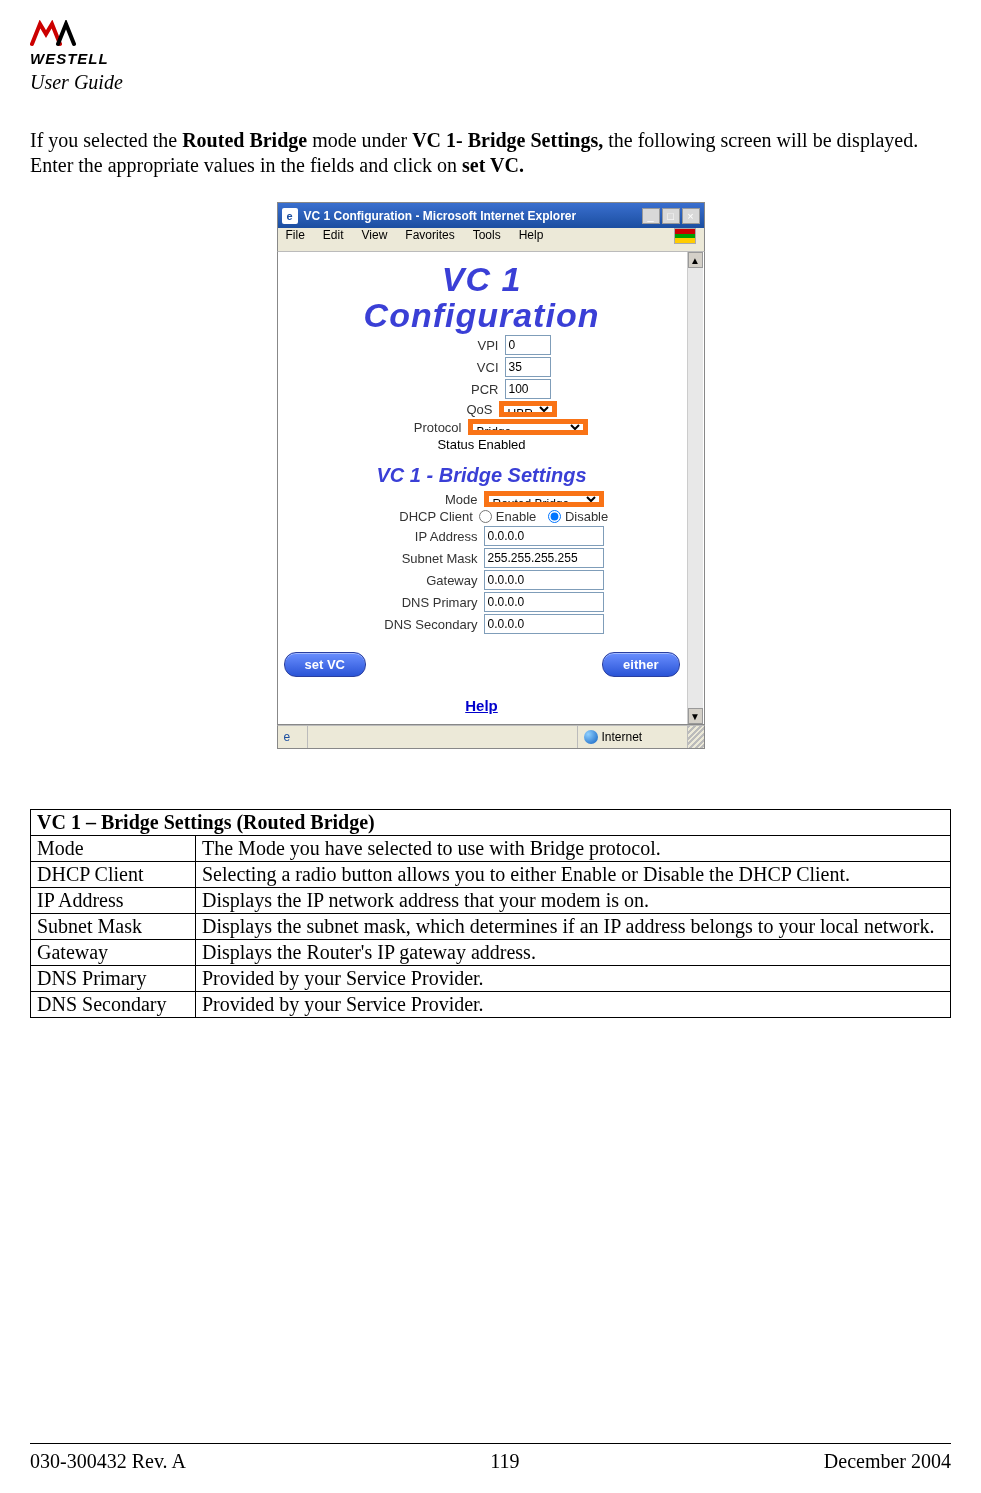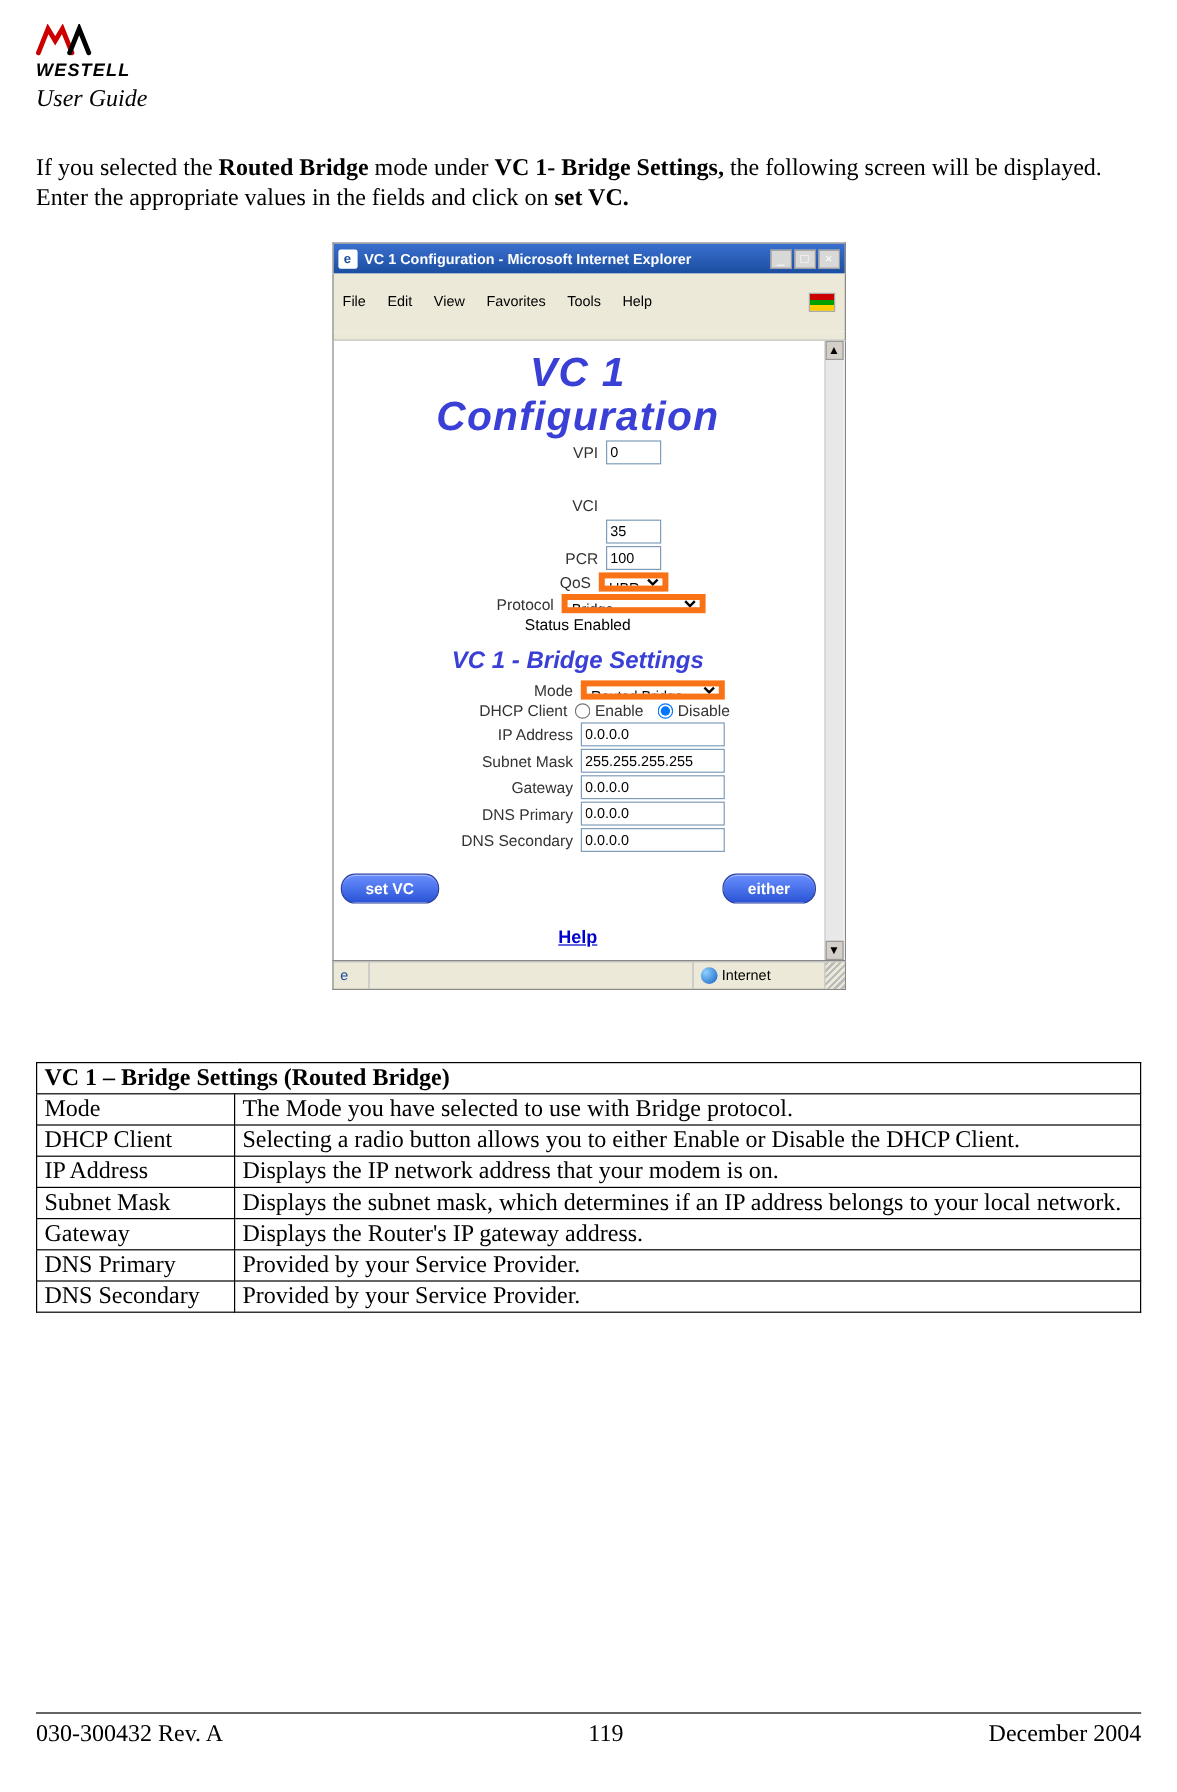--- a/index.html
+++ b/index.html
@@ -74,21 +74,21 @@
     background: #d8d8d8;
     border: 1px solid #999;
     font-size: 11px;
     display: flex; align-items: center; justify-content: center;
     cursor: pointer;
   }
   .menubar {
     background: #ece9d8;
     border-left: 1px solid #888;
     border-right: 1px solid #888;
-    padding: 16px 8px;
+    padding: 0 8px;
     display: flex;
     gap: 18px;
     font-size: 12px;
   }
   .menubar .flag {
     margin-left: auto;
     width: 22px; height: 16px;
     background: linear-gradient(0deg,#ffcc00 33%,#00a000 33% 66%,#cc0000 66%);
     border: 1px solid #aaa;
   }
@@ -243,21 +243,21 @@
     vertical-align: top;
   }
   .settings-table th {
     text-align: left;
     font-weight: bold;
   }
   .settings-table td.k { width: 165px; }
 
   .footer {
     position: absolute;
-    bottom: 36px;
+    bottom: 20px;
     left: 30px; right: 30px;
     border-top: 1px solid #000;
     padding-top: 6px;
     display: flex;
     justify-content: space-between;
     font-size: 20px;
   }
 </style>
 </head>
 <body>
@@ -310,21 +310,21 @@
     <div class="content-inner">
       <div class="vc-title-1">VC 1</div>
       <div class="vc-title-1">Configuration</div>
 
       <div class="form-row">
         <span class="lbl2">VPI</span>
         <input type="text" style="width: 46px;" value="0">
       </div>
       <div class="form-row">
         <span class="lbl2">VCI</span>
-        <input type="text" style="width: 46px; margin-top: 44px;" value="35">
+        <input type="text" style="width: 46px;" value="35">
       </div>
       <div class="form-row">
         <span class="lbl2">PCR</span>
         <input type="text" style="width: 46px;" value="100">
       </div>
       <div class="form-row">
         <span class="lbl2">QoS</span>
         <select style="width:58px"><option>UBR</option></select>
       </div>
       <div class="form-row">

